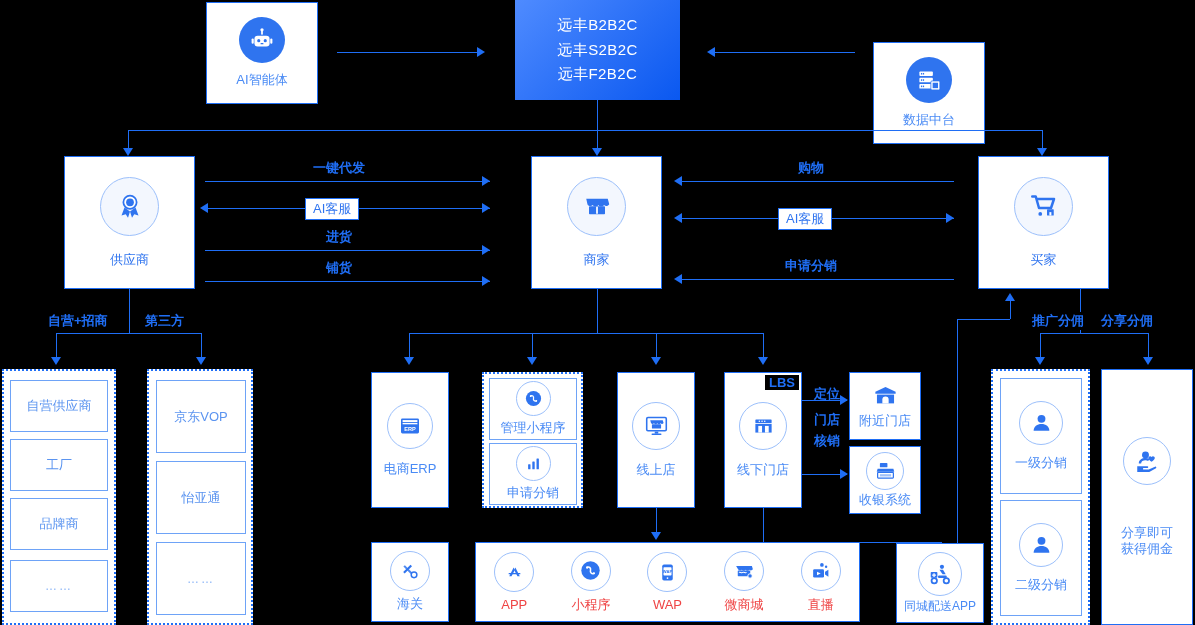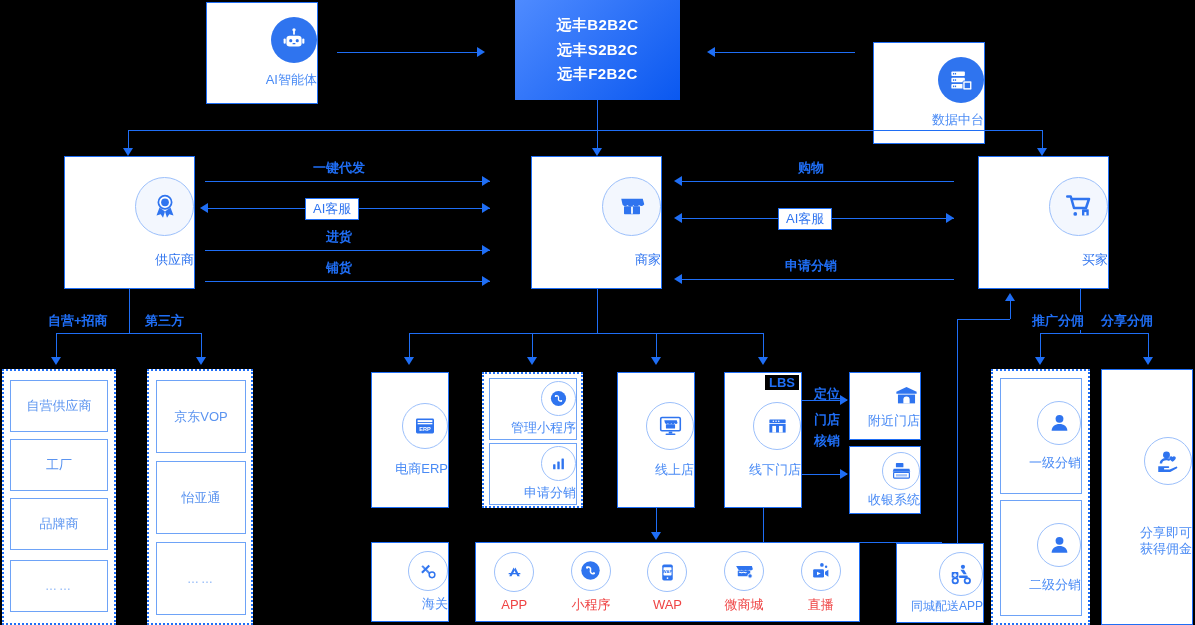--- a/index.html
+++ b/index.html
@@ -2,27 +2,27 @@
 <html><head>
 <meta charset="utf-8">
 <style>
   html,body{margin:0;padding:0;background:#000;}
   body{width:1195px;height:625px;overflow:hidden;
        font-family:"Liberation Sans","DejaVu Sans",sans-serif;}
   #stage{position:relative;width:1195px;height:625px;background:#000;}
 
   .box{position:absolute;box-sizing:border-box;background:#fff;
        border:1px solid #1f6ef5;display:flex;flex-direction:column;
-       align-items:flex-end;justify-content:center;}
+       align-items:center;justify-content:center;}
   .box .cap{color:#4a8bf5;font-size:13px;line-height:1.25;text-align:center;}
   .box .cap.dark{color:#2f74ef;}
 
   .gradbox{position:absolute;box-sizing:border-box;
            background:linear-gradient(135deg,#4f8bff 0%,#0a58f0 100%);
-           display:flex;flex-direction:column;align-items:center;justify-content:center;font-weight:bold;}
+           display:flex;flex-direction:column;align-items:center;justify-content:center;}
   .gradbox .line{color:#fff;font-size:15px;line-height:1.65;letter-spacing:.4px;}
 
   .dotted{position:absolute;box-sizing:border-box;border:2px dotted #1f6ef5;background:#fff;}
 
   .ico{display:flex;align-items:center;justify-content:center;}
   .ring{border-radius:50%;border:1px solid #9cc0fb;display:flex;
         align-items:center;justify-content:center;background:#fff;}
   .solid{border-radius:50%;background:#2f74ef;display:flex;
          align-items:center;justify-content:center;}
 

